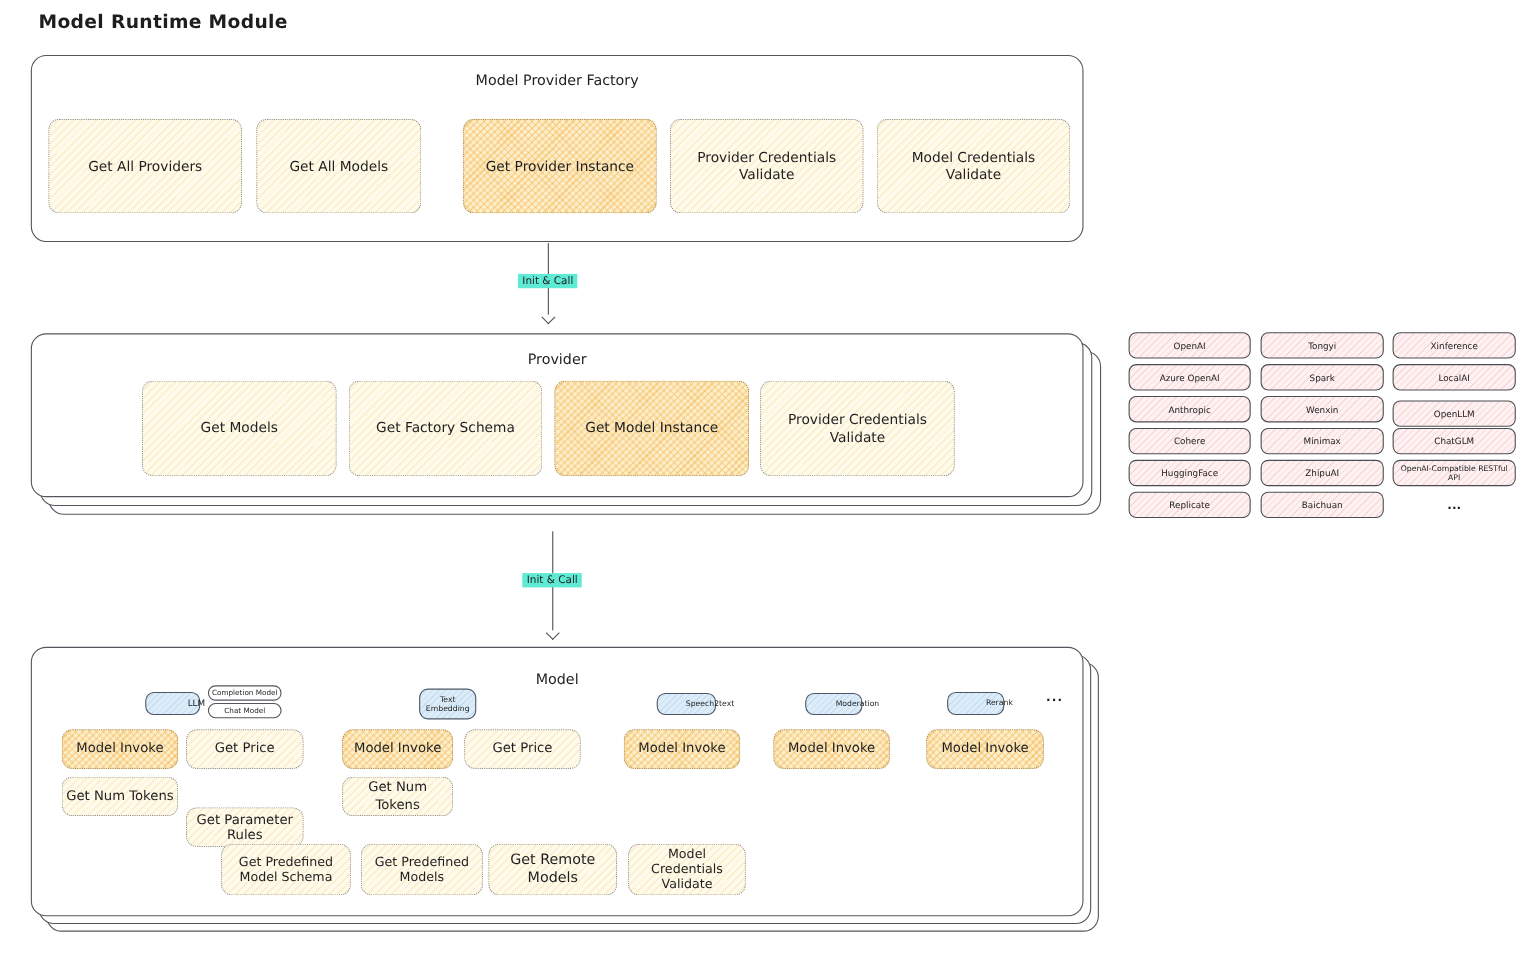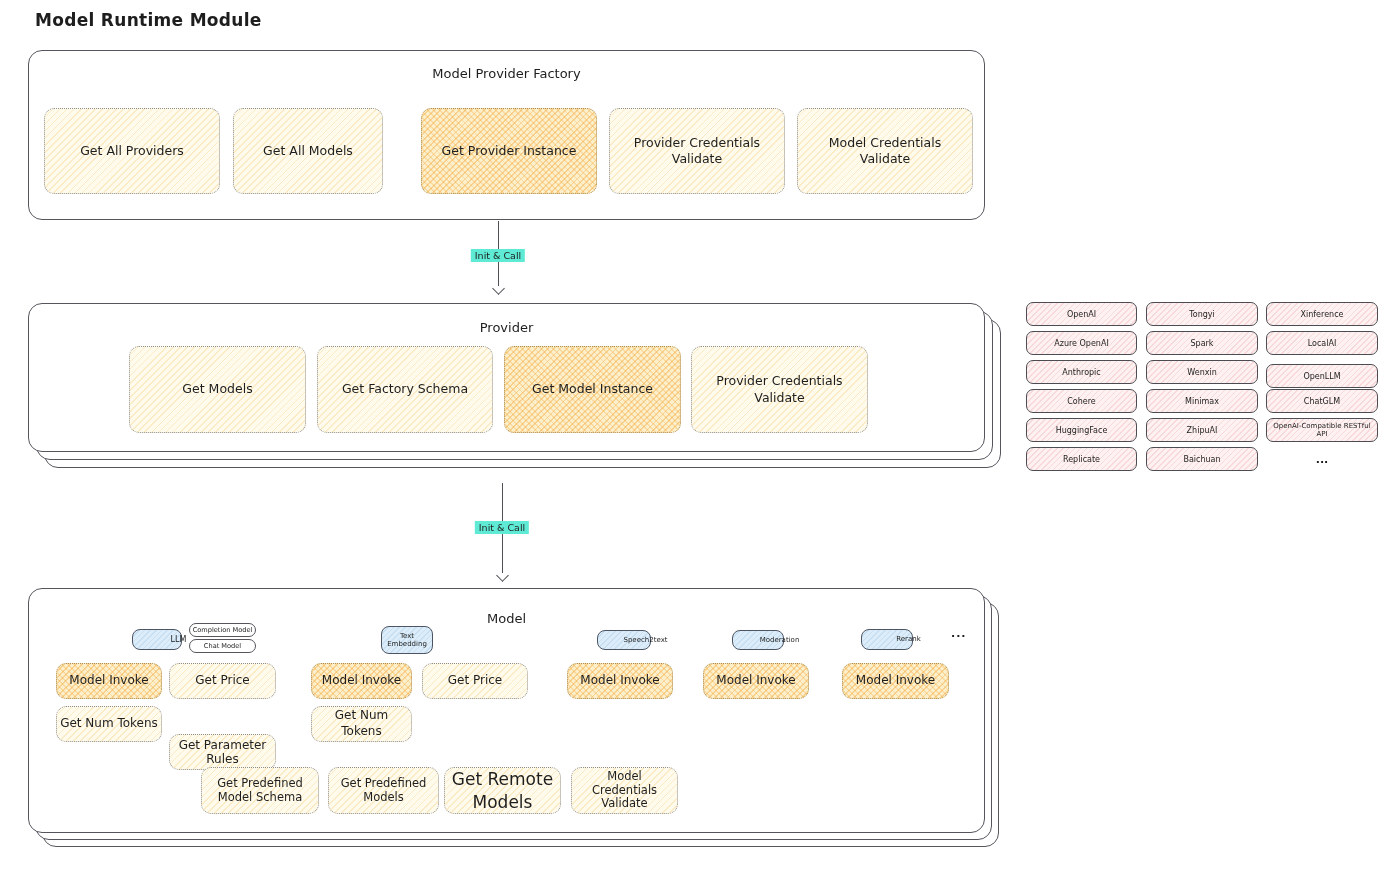--- a/index.html
+++ b/index.html
@@ -152,17 +152,17 @@
     <div class="node orange" style="left:538px; top:74px; width:106px; height:36px; font-size:12px;">Model Invoke</div>
     <div class="node orange" style="left:674px; top:74px; width:106px; height:36px; font-size:12px;">Model Invoke</div>
     <div class="node orange" style="left:813px; top:74px; width:107px; height:36px; font-size:12px;">Model Invoke</div>
 
     <div class="node yellow" style="left:27px;  top:117px; width:106px; height:36px; font-size:12px; padding:2px 3px;">Get Num Tokens</div>
     <div class="node yellow lh-tight" style="left:140px; top:117px; width:107px; height:36px; font-size:12px; padding:2px 4px;margin-top:28px;">Get Parameter Rules</div>
     <div class="node yellow" style="left:282px; top:117px; width:101px; height:36px; font-size:12px; padding:2px 3px;">Get Num Tokens</div>
 
     <div class="node yellow lh-tight" style="left:299px; top:178px; width:111px; height:47px; font-size:11.5px;">Get Predefined Models</div>
     <div class="node yellow lh-tight" style="left:172px; top:178px; width:118px; height:47px; font-size:11.5px;">Get Predefined Model Schema</div>
-    <div class="node yellow" style="left:415px; top:178px; width:117px; height:47px; font-size:17px;">Get Remote Models</div>
+    <div class="node yellow" style="left:415px; top:178px; width:117px; height:47px; font-size:13px;">Get Remote Models</div>
     <div class="node yellow lh-tight" style="left:542px; top:178px; width:107px; height:47px; font-size:11.5px;">Model Credentials Validate</div>
   </div>
 
 </div>
 
 </body></html>

